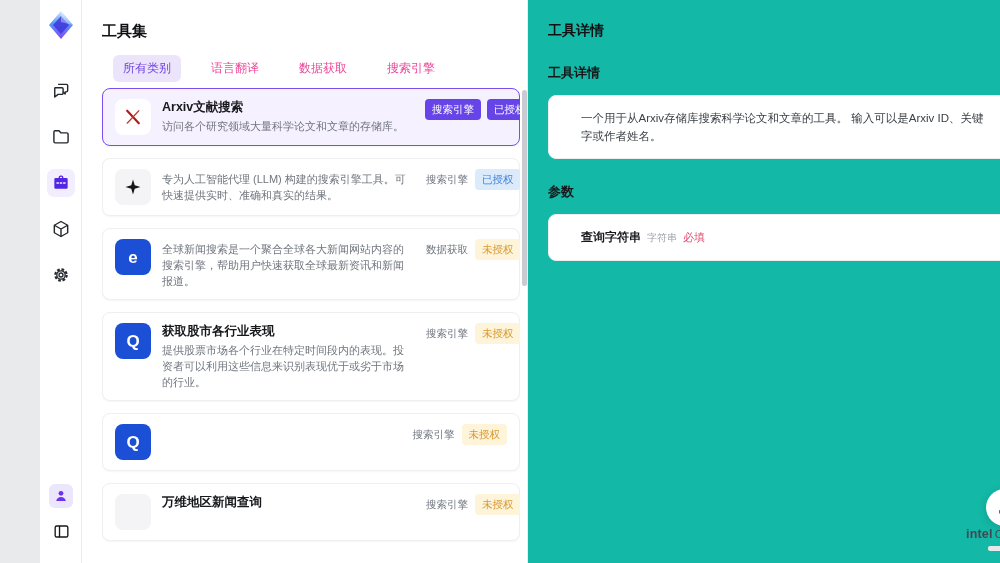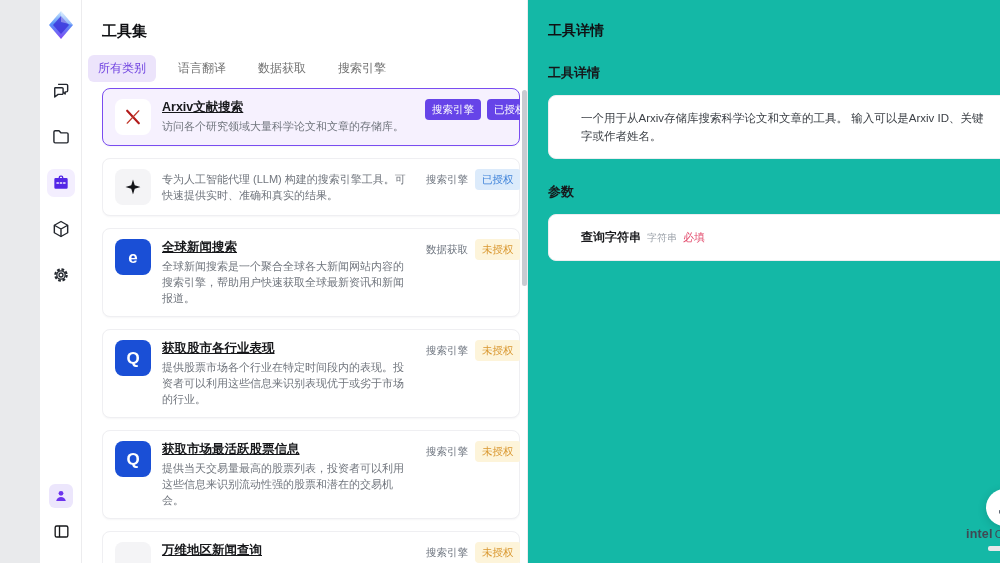--- a/index.html
+++ b/index.html
@@ -17,35 +17,35 @@
   .rail-item svg { display:block; }
   .rail-item.active { background:#f3eefe; color:#5326e6; }
   .rail-bottom { position:absolute; bottom:18px; left:0; width:42px; display:flex;
                  flex-direction:column; gap:9px; align-items:center; }
   .avatar-tile { width:24px; height:24px; border-radius:6px; background:#ece6fc; display:flex;
                  align-items:center; justify-content:center; cursor:pointer; }
 
   
   .list-panel { position:absolute; left:42px; top:0; width:458px; height:100%; background:#fff; }
   .page-title { position:absolute; left:20px; top:22px; font-size:15px; font-weight:bold; color:#101114; }
-  .tabs { position:absolute; left:6px; top:55px; display:flex; gap:12px; }
-  .tab { font-size:12px; color:#737373; padding:5px 10px; border-radius:6px; cursor:pointer; white-space:nowrap; }
+  .tabs { position:absolute; left:31px; top:55px; display:flex; gap:20px; }
+  .tab { font-size:12px; color:#ec4899; padding:5px 10px; border-radius:6px; cursor:pointer; white-space:nowrap; }
   .tab.active { background:#ece4fb; color:#6f42e0; }
 
   .tool-list { position:absolute; left:20px; top:88px; width:418px; bottom:0; overflow:hidden; }
   .tool-card { display:flex; gap:11px; padding:10px 12px; border:1px solid #efeff2; border-radius:8px;
                margin-bottom:12px; background:#fff; box-shadow:0 1px 2px rgba(20,20,40,.04); cursor:pointer; }
   .tool-card.selected { background:#f6f1fe; border:1.5px solid #7a4df0; }
   .t-icon { width:36px; height:36px; border-radius:8px; flex-shrink:0; display:flex; align-items:center;
             justify-content:center; background:#f4f4f6; overflow:hidden; }
   .t-icon.ic-white { background:#ffffff; }
   .t-icon.ic-blue  { background:#1a4fd6; }
   .t-icon .letter { color:#fff; font-weight:bold; font-size:17px; line-height:1; }
   .t-body { width:252px; flex-shrink:0; }
-  .t-name { font-size:12.5px; font-weight:bold; color:#17181b; line-height:17px;text-decoration:underline; }
+  .t-name { font-size:12.5px; font-weight:bold; color:#17181b; line-height:17px; }
   .t-desc { font-size:11px; color:#70757d; line-height:16px; margin-top:2px; }
   .t-badges { margin-left:auto; display:flex; gap:6px; align-items:flex-start; flex-shrink:0; }
   .badge { font-size:10.5px; line-height:1; padding:5px 7px; border-radius:4px; white-space:nowrap; }
   .cat-solid  { background:#6644e8; color:#fff; }
   .cat-plain  { background:transparent; color:#6f7680; padding:5px 1px; }
   .auth-solid  { background:#6644e8; color:#fff; }
   .auth-blue   { background:#dcebfb; color:#3f83d9; }
   .auth-yellow { background:#fdf4da; color:#d9972f; }
 
   .scroll-thumb { position:absolute; right:13px; top:90px; width:5px; height:196px;
@@ -180,21 +180,20 @@
     <div class="t-badges">
       <span class="badge t-cat cat-plain">搜索引擎</span>
       <span class="badge t-auth auth-blue">已授权</span>
     </div>
   </div>
         <div class="tool-card">
     <div class="t-icon ic-blue">
             <span class="letter">e</span>
           </div>
     <div class="t-body">
-      <div class="t-name">全球新闻搜索</div>
       <div class="t-desc">全球新闻搜索是一个聚合全球各大新闻网站内容的搜索引擎，帮助用户快速获取全球最新资讯和新闻报道。</div>
     </div>
     <div class="t-badges">
       <span class="badge t-cat cat-plain">数据获取</span>
       <span class="badge t-auth auth-yellow">未授权</span>
     </div>
   </div>
         <div class="tool-card">
     <div class="t-icon ic-blue">
             <span class="letter">Q</span>
@@ -205,24 +204,20 @@
     </div>
     <div class="t-badges">
       <span class="badge t-cat cat-plain">搜索引擎</span>
       <span class="badge t-auth auth-yellow">未授权</span>
     </div>
   </div>
         <div class="tool-card">
     <div class="t-icon ic-blue">
             <span class="letter">Q</span>
           </div>
-    <div class="t-body">
-      <div class="t-name">获取市场最活跃股票信息</div>
-      <div class="t-desc">提供当天交易量最高的股票列表，投资者可以利用这些信息来识别流动性强的股票和潜在的交易机会。</div>
-    </div>
     <div class="t-badges">
       <span class="badge t-cat cat-plain">搜索引擎</span>
       <span class="badge t-auth auth-yellow">未授权</span>
     </div>
   </div>
         <div class="tool-card">
     <div class="t-icon"></div>
     <div class="t-body">
       <div class="t-name">万维地区新闻查询</div>
 

